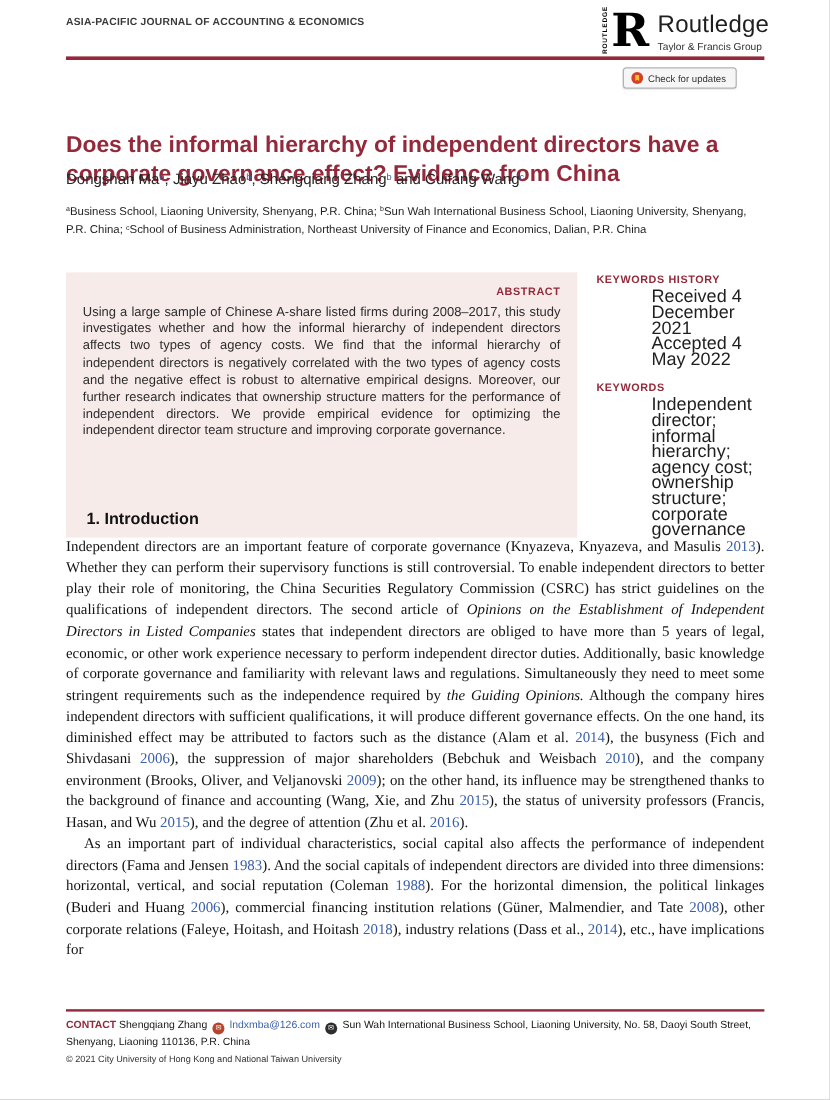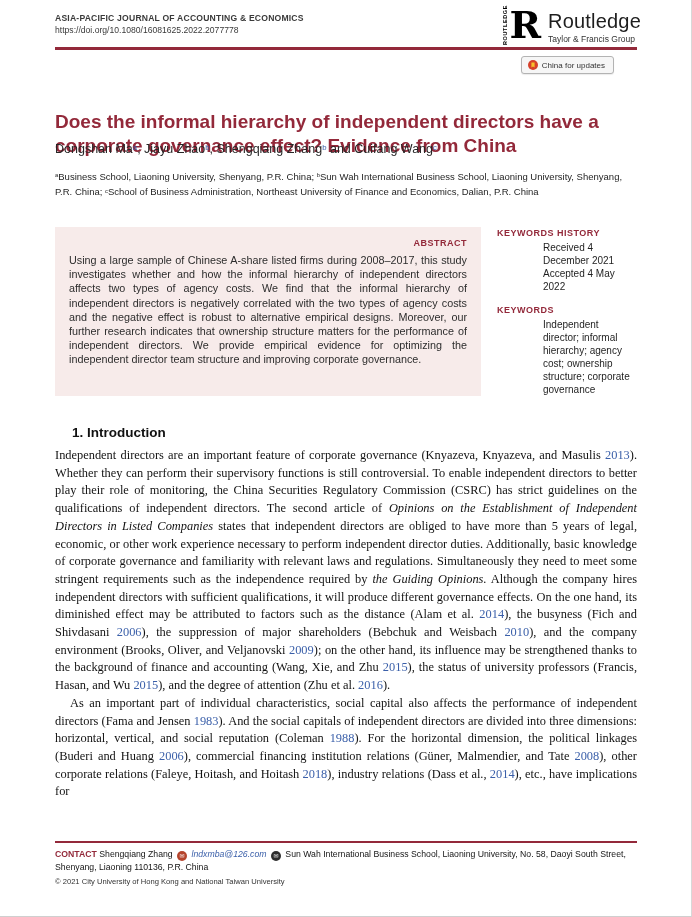--- a/index.html
+++ b/index.html
@@ -39,72 +39,71 @@
   .authors .sup{color:var(--link-blue);}
   .affil{position:absolute;left:55px;top:170px;width:582px;font-size:9.5px;line-height:13.2px;color:#1f1f1f;}
   .sup{font-size:.62em;position:relative;top:-.45em;}
   
   .columns{position:absolute;left:55px;top:227px;width:582px;display:flex;gap:16px;}
   .abstract-box{width:426px;background:var(--abstract-bg);padding:11px 14px 12px;}
   .mini-head{font-size:9px;font-weight:bold;color:var(--maroon);letter-spacing:.5px;}
   .abstract-box .mini-head{margin-bottom:5px;text-align:right;}
   .abstract-text{font-size:10.8px;line-height:14.2px;text-align:justify;color:#2d2d2d;}
   .side-col{width:140px;padding-top:1px;}
-  .side-line{font-size:10px;line-height:13px;color:#1f1f1f;padding-left:46px;}
+  .side-line{font-size:15px;line-height:13px;color:#1f1f1f;padding-left:46px;}
   .side-block + .side-block{margin-top:12px;}
   .side-block .mini-head{margin-bottom:3px;}
   
   .section-head{position:absolute;left:72px;top:425px;font-size:13.5px;font-weight:bold;color:#111;}
   .bodytext{position:absolute;left:55px;top:447px;width:582px;font-family:"Liberation Serif",serif;font-size:12.4px;line-height:17.7px;text-align:justify;color:#121212;}
   .bodytext p + p{text-indent:15px;}
   .cite{color:var(--link-blue);cursor:pointer;}
   .it{font-style:italic;}
   
   .rule-2{position:absolute;left:55px;top:841px;width:582px;height:2px;background:var(--maroon);}
   .contact{position:absolute;left:55px;top:848px;width:582px;font-size:8.7px;line-height:12.3px;color:#151515;}
   .contact-label{font-weight:bold;color:var(--maroon);}
-  .email{color:var(--link-blue);cursor:pointer;font-style:italic;}
+  .email{color:var(--link-blue);cursor:pointer;}
   .round-icon{
     display:inline-flex;width:10px;height:10px;border-radius:50%;
     align-items:center;justify-content:center;color:#fff;font-size:6px;
     vertical-align:-1px;margin:0 2px;
   }
   .round-icon.mail{background:#b5442c;}
   .round-icon.addr{background:#2e2e2e;}
   .copyright{margin-top:3px;font-size:7.6px;color:#333;}
 </style>
 </head>
 <body>
 
 <div class="page">
 
   <div class="journal-head">
     <div class="journal-name">ASIA-PACIFIC JOURNAL OF ACCOUNTING &amp; ECONOMICS</div>
-    <div class="doi">https://doi.org/10.1080/16081625.2022.2077778</div>
   </div>
 
   <div class="logo">
     <div class="logo-mark">
       <div class="logo-vert">Routledge</div>
       <div class="logo-r">R</div>
     </div>
     <div class="logo-names">
       <div class="logo-name">Routledge</div>
       <div class="logo-group">Taylor &amp; Francis Group</div>
     </div>
   </div>
 
   <div class="rule-1"></div>
 
   <div class="badge">
     <svg class="crossmark" viewBox="0 0 10 10">
       <circle cx="5" cy="5" r="5" fill="#d6402b"></circle>
       <path d="M3.4 2.4 h3.2 v5.2 l-1.6 -1.1 l-1.6 1.1 z" fill="#f6c12e"></path>
     </svg>
-    <span>China for updates</span>
+    <span>Check for updates</span>
   </div>
 
   <h1 class="title">Does the informal hierarchy of independent directors have a corporate governance effect? Evidence from China</h1>
 
   <div class="authors"><span>Dongshan Ma</span><span class="sup">a</span><span>, Jiayu Zhao</span><span class="sup">b</span><span>, Shengqiang Zhang</span><span class="sup">b</span><span> and Cuifang Wang</span><span class="sup">c</span></div>
 
   <div class="affil"><span class="sup">a</span><span>Business School, Liaoning University, Shenyang, P.R. China; </span><span class="sup">b</span><span>Sun Wah International Business School, Liaoning University, Shenyang, P.R. China; </span><span class="sup">c</span><span>School of Business Administration, Northeast University of Finance and Economics, Dalian, P.R. China</span></div>
 
   <div class="columns">
     <div class="abstract-box">

